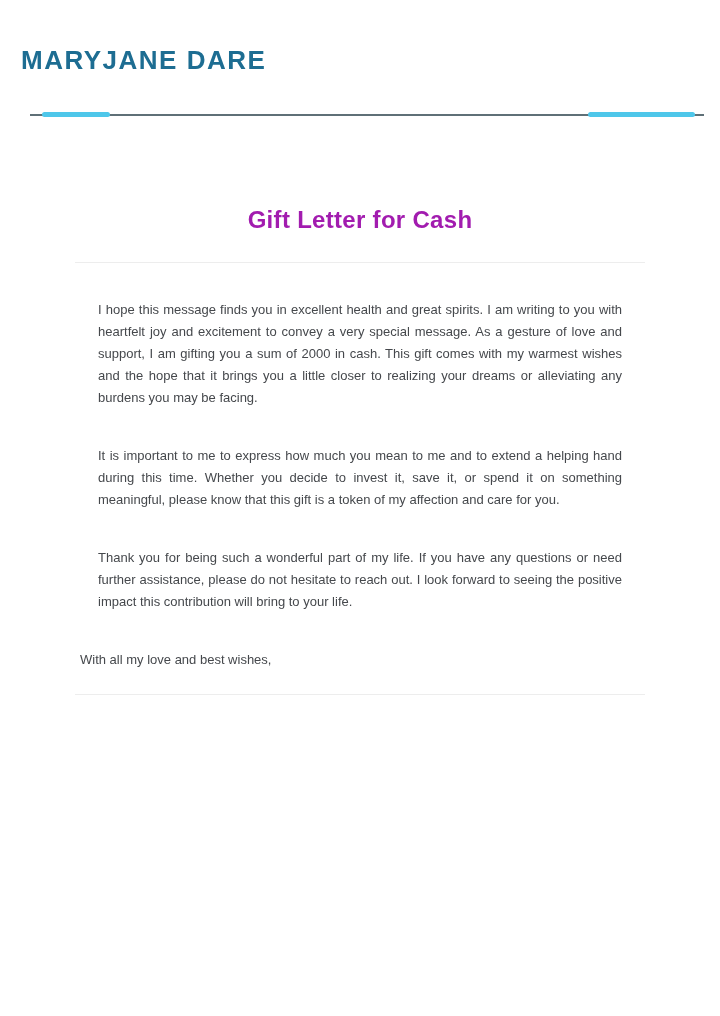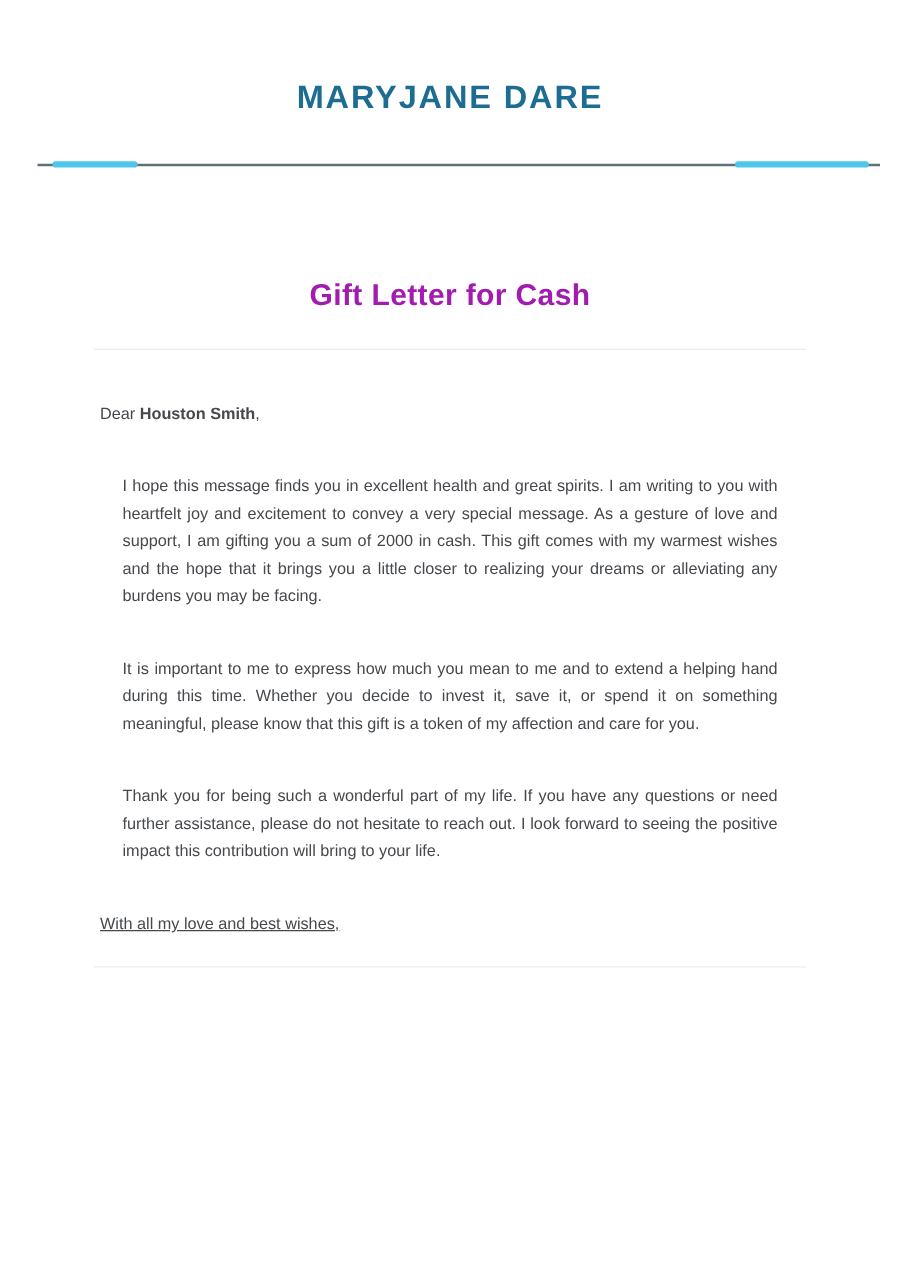--- a/index.html
+++ b/index.html
@@ -6,21 +6,21 @@
   body {
     width: 720px;
     height: 1016px;
     background: #ffffff;
     font-family: "Liberation Sans", "DejaVu Sans", sans-serif;
     overflow: hidden;
     position: relative;
   }
 
   
-  .letterhead { padding-top: 62px; text-align: center; }
+  .letterhead { padding-top: 45px; text-align: left; margin-left: 21px; }
   .sender-name {
     margin: 0;
     font-size: 26px;
     font-weight: 700;
     color: #1d6d92;
     letter-spacing: 1.5px;
     line-height: 30px;
   }
   .sender-email {
     margin-top: 20px;
@@ -63,21 +63,21 @@
   
   .letter {
     margin: 0 80px;
     font-size: 13px;
     line-height: 22px;
     color: #45484c;
   }
   .greeting { margin: 40px 0 0; }
   .recipient { font-weight: 700; }
   .para { margin: 36px 18px 0; text-align: justify; }
-  .signoff { margin: 36px 0 0; text-decoration: underline; }
+  .signoff { margin: 36px 0 0; }
   .sig-name { margin: 35px 0 0; font-weight: 700; }
   .sig-email { margin: 8px 0 0; font-weight: 700; }
   .footer-divider { margin-top: 23px; }
 </style>
 </head>
 <body>
 
 <div>
 
   <header class="letterhead">
@@ -89,21 +89,20 @@
     <div class="accent accent-left"></div>
     <div class="accent accent-right"></div>
   </div>
 
   <h2 class="doc-title">Gift Letter for Cash</h2>
 
   <hr class="divider">
 
   <main class="letter">
 
-    <p class="greeting"><span>Dear </span><span class="recipient">Houston Smith</span><span>,</span></p>
 
     <p class="para">I hope this message finds you in excellent health and great spirits. I am writing to you with heartfelt joy and excitement to convey a very special message. As a gesture of love and support, I am gifting you a sum of 2000 in cash. This gift comes with my warmest wishes and the hope that it brings you a little closer to realizing your dreams or alleviating any burdens you may be facing.</p>
 
     <p class="para">It is important to me to express how much you mean to me and to extend a helping hand during this time. Whether you decide to invest it, save it, or spend it on something meaningful, please know that this gift is a token of my affection and care for you.</p>
 
     <p class="para">Thank you for being such a wonderful part of my life. If you have any questions or need further assistance, please do not hesitate to reach out. I look forward to seeing the positive impact this contribution will bring to your life.</p>
 
     <p class="signoff">With all my love and best wishes,</p>
 
 

